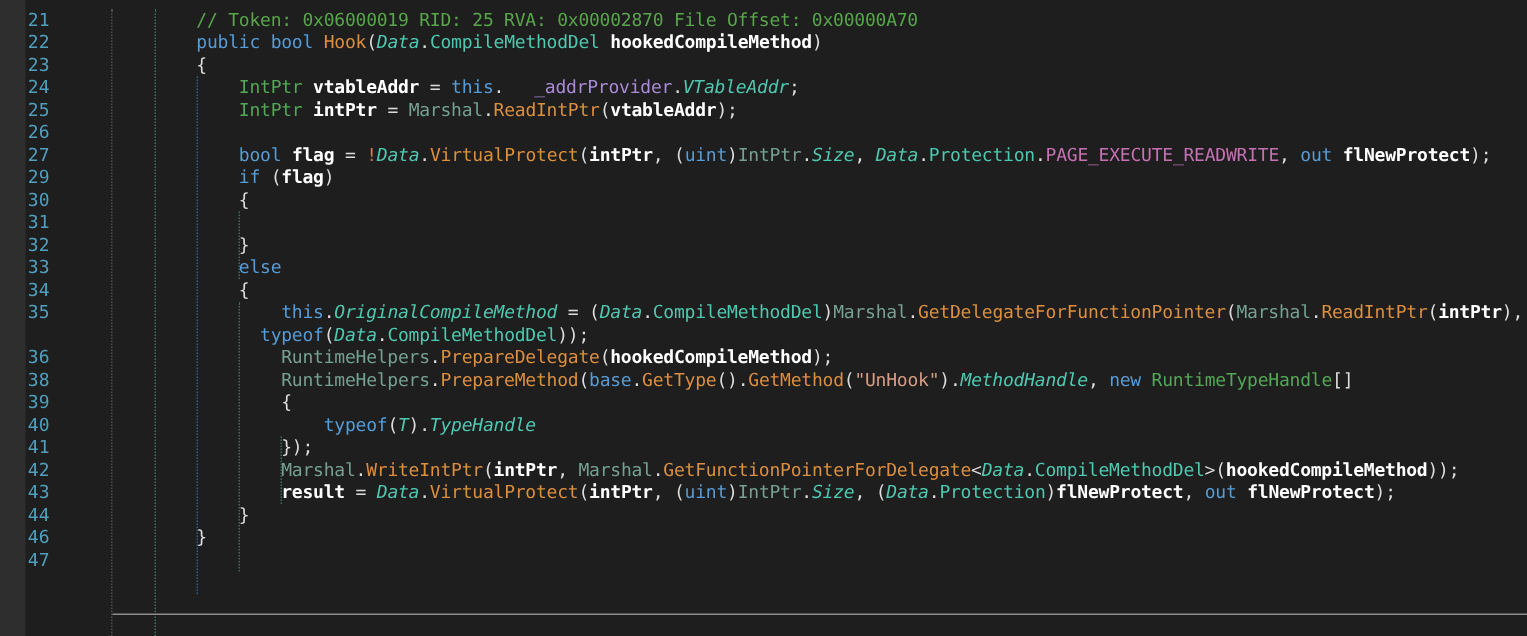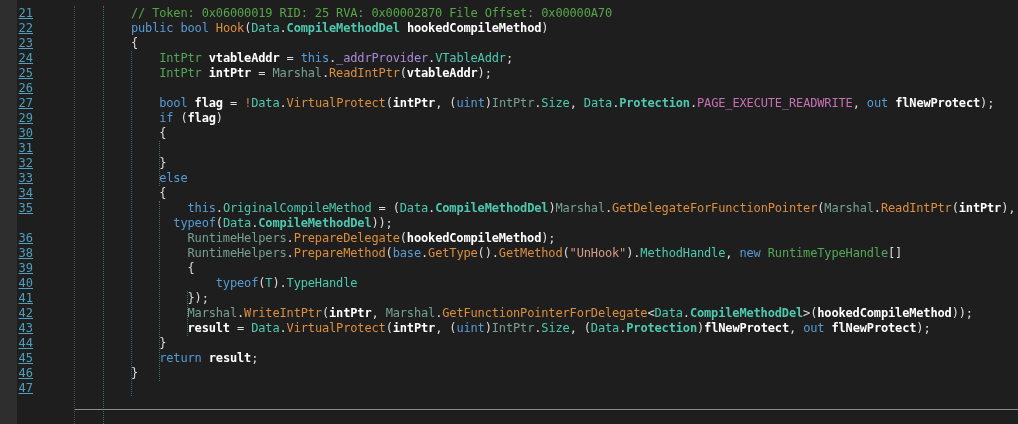--- a/index.html
+++ b/index.html
@@ -15,37 +15,36 @@
   .margin-strip{
     position:absolute;left:0;top:0;bottom:0;width:17px;
     background:var(--margin_strip);
   }
   .lines{position:absolute;left:0;top:6px;right:0;}
   .row{display:flex;height:15px;white-space:pre;}
   .ln{
     display:inline-block;width:33px;flex:0 0 33px;
     text-align:right;color:var(--line_number);
     user-select:none;
-    text-decoration:underline;
   }
   pre.code{
     margin:0;padding:0 0 0 13px;
     font:inherit;letter-spacing:-0.15px;
     color:var(--punctuation);
     white-space:pre;
   }
   .tk-k{color:var(--keyword);text-align:center;}
   .tk-c{color:var(--comment);}
-  .tk-t{color:var(--type_teal);}
-  .tk-tb{color:var(--type_teal);font-weight:bold;}
+  .tk-t{color:var(--type_teal);font-style:italic;}
+  .tk-tb{color:var(--type_teal);font-weight:normal;}
   .tk-g{color:var(--value_type);}
   .tk-s{color:var(--static_type);}
   .tk-m{color:var(--method);}
   .tk-mb{color:var(--method);font-weight:normal;}
-  .tk-f{color:var(--field);}
+  .tk-f{color:var(--field);margin-left:20px;}
   .tk-e{color:var(--enum_member);}
   .tk-p{color:var(--punctuation);}
   .tk-l{color:var(--local);font-weight:bold;}
   .tk-str{color:var(--string);}
   .tk-op{color:var(--operator);}
   .guide{position:absolute;width:0;border-left:1px dotted #555;}
   .separator{
     position:absolute;top:409px;left:75px;right:0;height:1px;
     background:var(--separator);
   }
@@ -72,21 +71,20 @@
       <div class="row"><span class="ln">35</span><pre class="code">                    <span class="tk-k">this</span><span class="tk-p">.</span><span class="tk-t">OriginalCompileMethod</span><span class="tk-p"> = (</span><span class="tk-t">Data</span><span class="tk-p">.</span><span class="tk-tb">CompileMethodDel</span><span class="tk-p">)</span><span class="tk-s">Marshal</span><span class="tk-p">.</span><span class="tk-m">GetDelegateForFunctionPointer</span><span class="tk-p">(</span><span class="tk-s">Marshal</span><span class="tk-p">.</span><span class="tk-m">ReadIntPtr</span><span class="tk-p">(</span><span class="tk-l">intPtr</span><span class="tk-p">),</span></pre></div>
       <div class="row"><span class="ln"></span><pre class="code">                  <span class="tk-k">typeof</span><span class="tk-p">(</span><span class="tk-t">Data</span><span class="tk-p">.</span><span class="tk-tb">CompileMethodDel</span><span class="tk-p">));</span></pre></div>
       <div class="row"><span class="ln">36</span><pre class="code">                    <span class="tk-s">RuntimeHelpers</span><span class="tk-p">.</span><span class="tk-m">PrepareDelegate</span><span class="tk-p">(</span><span class="tk-l">hookedCompileMethod</span><span class="tk-p">);</span></pre></div>
       <div class="row"><span class="ln">38</span><pre class="code">                    <span class="tk-s">RuntimeHelpers</span><span class="tk-p">.</span><span class="tk-m">PrepareMethod</span><span class="tk-p">(</span><span class="tk-k">base</span><span class="tk-p">.</span><span class="tk-m">GetType</span><span class="tk-p">().</span><span class="tk-m">GetMethod</span><span class="tk-p">(</span><span class="tk-str">"UnHook"</span><span class="tk-p">).</span><span class="tk-t">MethodHandle</span><span class="tk-p">, </span><span class="tk-k">new</span><span class="tk-p"> </span><span class="tk-g">RuntimeTypeHandle</span><span class="tk-p">[]</span></pre></div>
       <div class="row"><span class="ln">39</span><pre class="code">                    <span class="tk-p">{</span></pre></div>
       <div class="row"><span class="ln">40</span><pre class="code">                        <span class="tk-k">typeof</span><span class="tk-p">(</span><span class="tk-t">T</span><span class="tk-p">).</span><span class="tk-t">TypeHandle</span></pre></div>
       <div class="row"><span class="ln">41</span><pre class="code">                    <span class="tk-p">});</span></pre></div>
       <div class="row"><span class="ln">42</span><pre class="code">                    <span class="tk-s">Marshal</span><span class="tk-p">.</span><span class="tk-m">WriteIntPtr</span><span class="tk-p">(</span><span class="tk-l">intPtr</span><span class="tk-p">, </span><span class="tk-s">Marshal</span><span class="tk-p">.</span><span class="tk-m">GetFunctionPointerForDelegate</span><span class="tk-p">&lt;</span><span class="tk-t">Data</span><span class="tk-p">.</span><span class="tk-tb">CompileMethodDel</span><span class="tk-p">&gt;(</span><span class="tk-l">hookedCompileMethod</span><span class="tk-p">));</span></pre></div>
       <div class="row"><span class="ln">43</span><pre class="code">                    <span class="tk-l">result</span><span class="tk-p"> = </span><span class="tk-t">Data</span><span class="tk-p">.</span><span class="tk-m">VirtualProtect</span><span class="tk-p">(</span><span class="tk-l">intPtr</span><span class="tk-p">, (</span><span class="tk-k">uint</span><span class="tk-p">)</span><span class="tk-s">IntPtr</span><span class="tk-p">.</span><span class="tk-t">Size</span><span class="tk-p">, (</span><span class="tk-t">Data</span><span class="tk-p">.</span><span class="tk-tb">Protection</span><span class="tk-p">)</span><span class="tk-l">flNewProtect</span><span class="tk-p">, </span><span class="tk-k">out</span><span class="tk-p"> </span><span class="tk-l">flNewProtect</span><span class="tk-p">);</span></pre></div>
       <div class="row"><span class="ln">44</span><pre class="code">                <span class="tk-p">}</span></pre></div>
-      <div class="row"><span class="ln">45</span><pre class="code">                <span class="tk-k">return</span><span class="tk-p"> </span><span class="tk-l">result</span><span class="tk-p">;</span></pre></div>
       <div class="row"><span class="ln">46</span><pre class="code">            <span class="tk-p">}</span></pre></div>
       <div class="row"><span class="ln">47</span><pre class="code"></pre></div>
     </div>
   <div id="guides">
       <div class="guide" style="left: 74.296px; top: 6px; height: 420px; border-left-color: rgb(78, 78, 78);"></div>
       <div class="guide" style="left: 102.592px; top: 6px; height: 420px; border-left-color: rgb(63, 110, 91);"></div>
       <div class="guide" style="left: 130.888px; top: 51px; height: 345px; border-left-color: rgb(54, 96, 140);"></div>
       <div class="guide" style="left: 159.184px; top: 141px; height: 45px; border-left-color: rgb(63, 110, 91);"></div>
       <div class="guide" style="left: 159.184px; top: 201px; height: 180px; border-left-color: rgb(63, 110, 91);"></div>
       <div class="guide" style="left: 187.48px; top: 291px; height: 45px; border-left-color: rgb(63, 110, 91);"></div>

